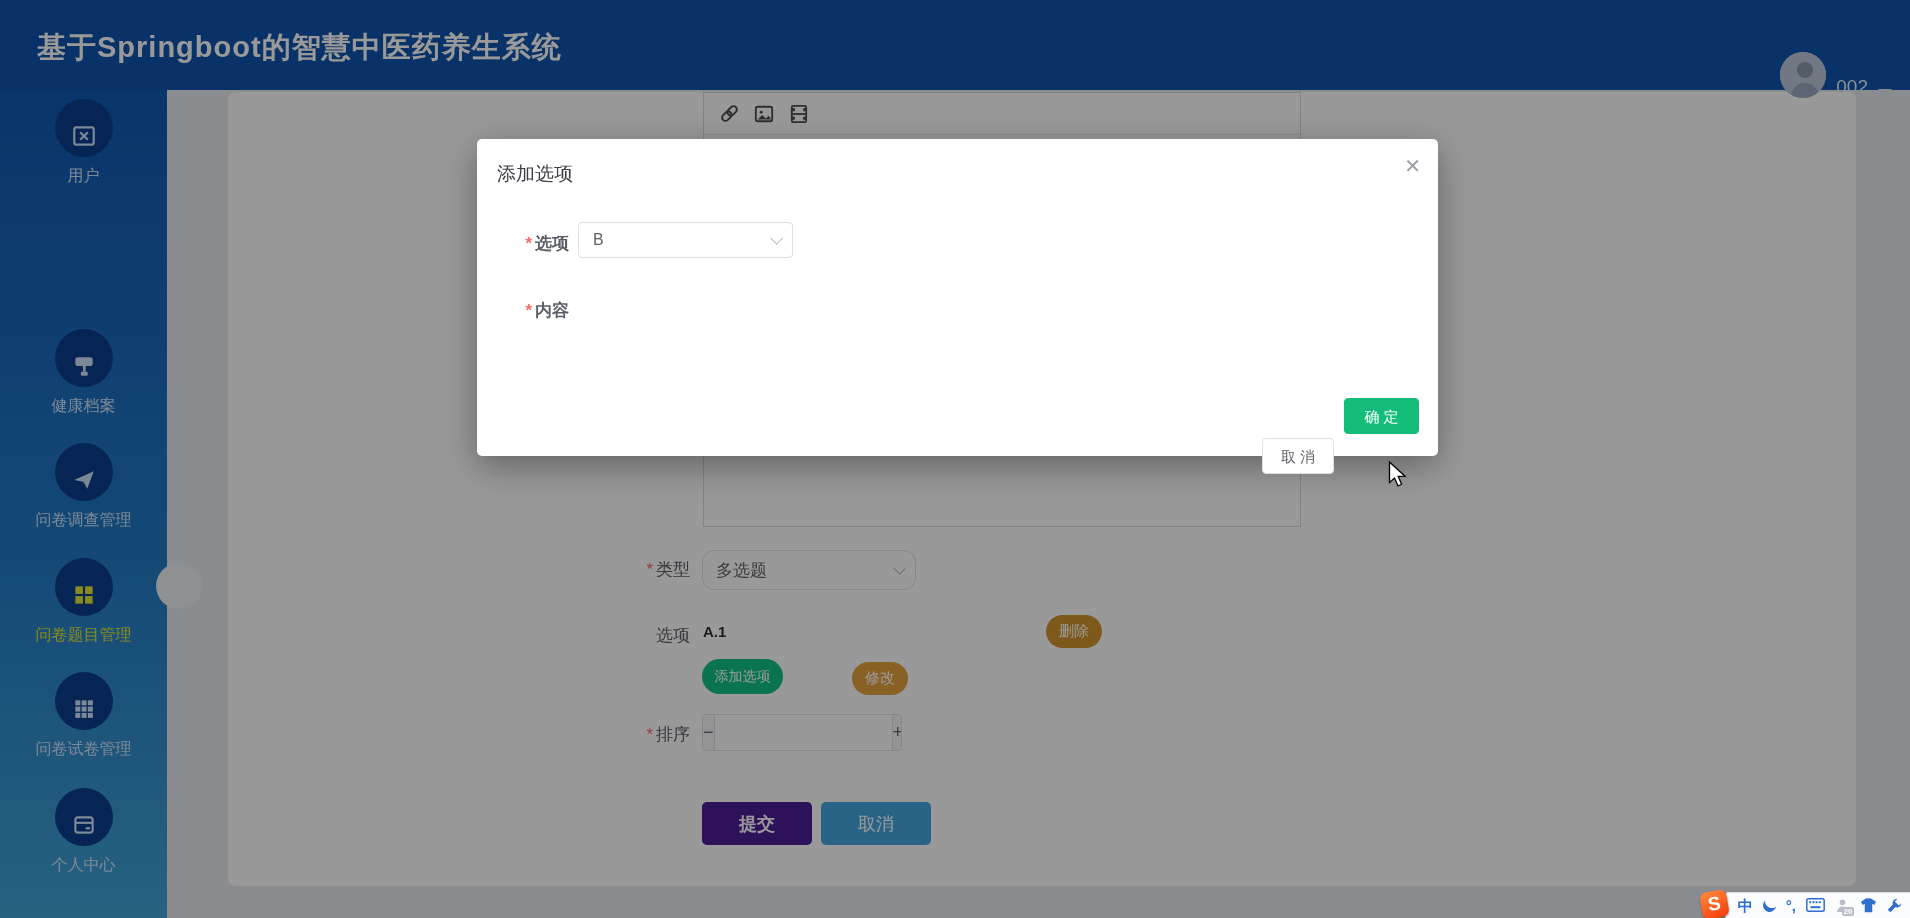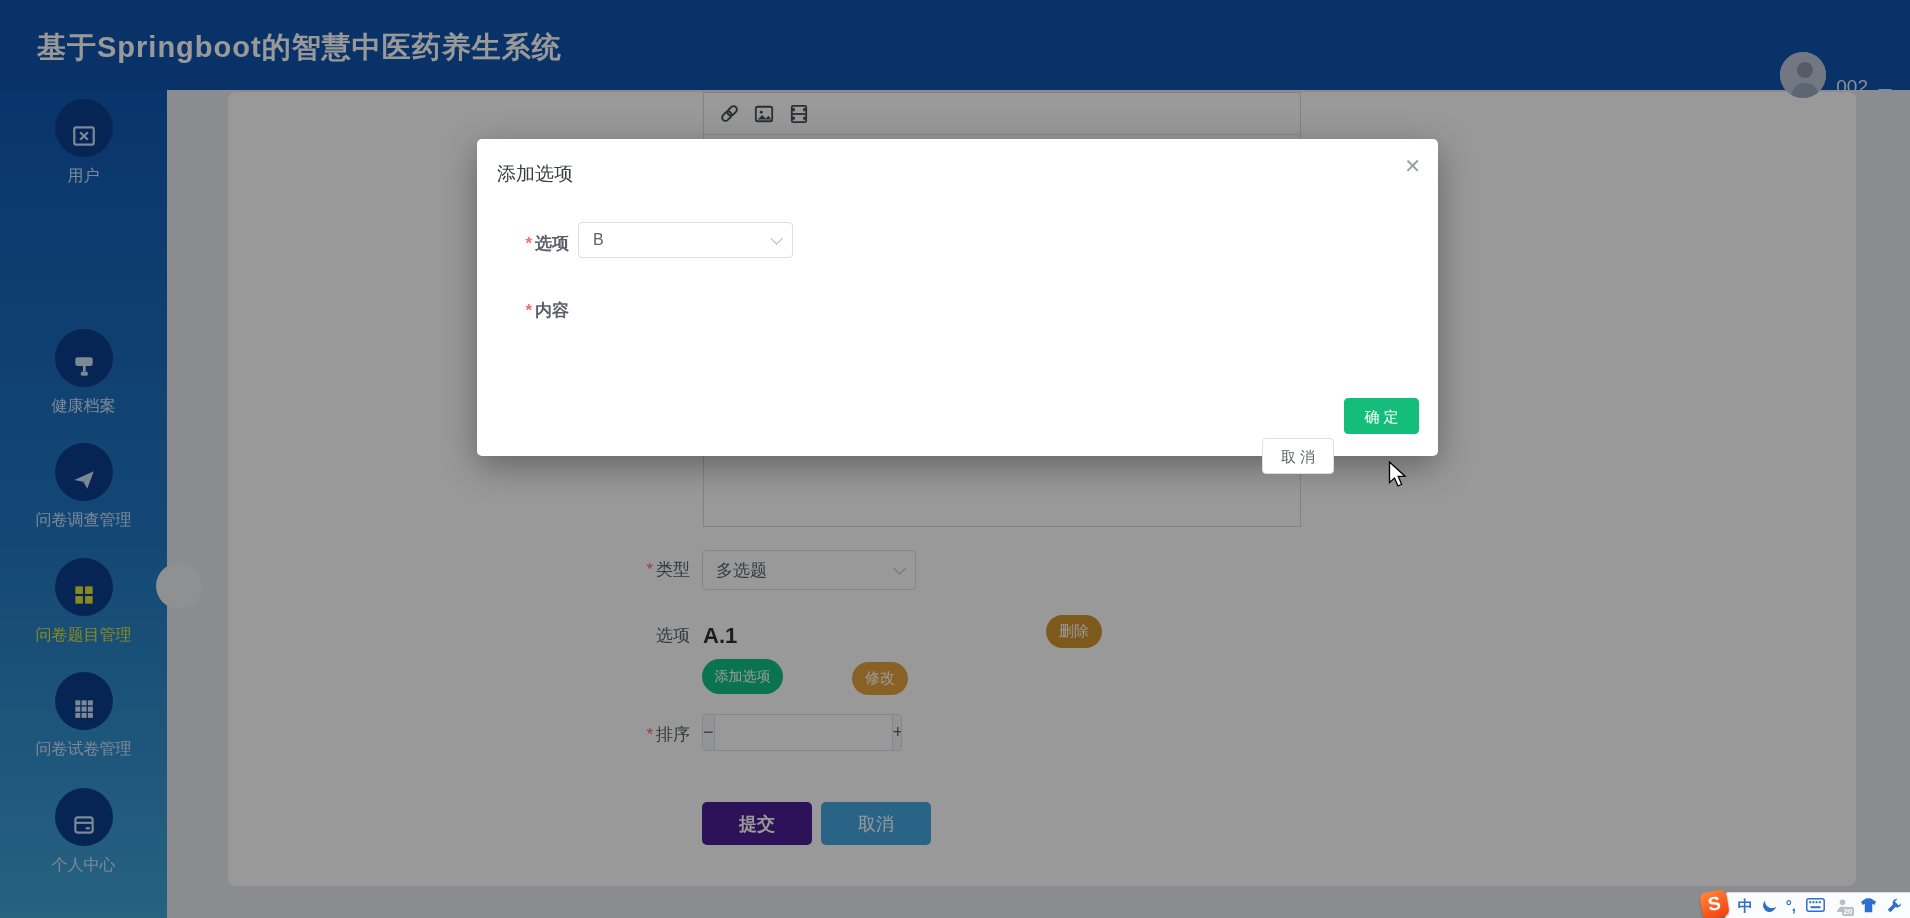--- a/index.html
+++ b/index.html
@@ -29,23 +29,23 @@
   .panel { position:absolute; left:228px; top:92px; width:1628px; height:794px; background:#ffffff; border-radius:8px; z-index:2; }
 
   
   .editor-box { position:absolute; left:703px; top:92px; width:598px; height:435px; border:1px solid #d6dae2; background:#fff; z-index:3; }
   .editor-toolbar { position:absolute; left:0; top:0; width:100%; height:42px; border-bottom:1px solid #e3e6ec; display:flex; align-items:center; gap:11px; padding-left:13px; }
   .tool-btn { width:24px; height:24px; display:flex; align-items:center; justify-content:center; cursor:pointer; }
 
   
   .f-label { position:absolute; width:110px; text-align:right; font-size:17px; color:#5a5e66; z-index:3; }
   .req { color:#f56c6c; margin-right:3px; }
-  .sel { position:absolute; background:#fff; border:1px solid #dcdfe6; border-radius:4px; color:#5f6368; font-size:17px; display:flex; align-items:center; padding:0 13px; z-index:3; cursor:pointer; }
+  .sel { position:absolute; background:#fff; border:1px solid #dcdfe6; border-radius:12px; color:#5f6368; font-size:17px; display:flex; align-items:center; padding:0 13px; z-index:3; cursor:pointer; }
   .chev { position:absolute; right:13px; width:9px; height:9px; border-right:1.6px solid #b9bec7; border-bottom:1.6px solid #b9bec7; transform:rotate(45deg) translateY(-3px); }
-  .opt-value { position:absolute; font-size:22px; font-weight:600; color:#303133; z-index:3; }
+  .opt-value { position:absolute; font-size:15px; font-weight:600; color:#303133; z-index:3; }
   .pill { position:absolute; border:none; border-radius:17px; color:#fff; font-size:15px; text-align:center; z-index:3; cursor:pointer; }
   .pill-modify { background:#e6a23c;margin-top:47px; }
   .pill-delete { background:#d2952f; }
   .pill-add { background:#12c287; }
   .stepper { position:absolute; left:702px; top:714px; width:200px; height:37px; border:1px solid #dcdfe6; border-radius:4px; display:flex; background:#fff; z-index:3; overflow:hidden; }
   .step-btn { width:37px; background:#f5f7fa; color:#5f6368; font-size:18px; display:flex; align-items:center; justify-content:center; cursor:pointer; }
   .step-minus { border-right:1px solid #dcdfe6; }
   .step-plus { border-left:1px solid #dcdfe6; }
   .step-input { flex:1; border:none; outline:none; background:#fff; }
   .big-btn { position:absolute; top:802px; width:110px; height:43px; border:none; border-radius:5px; color:#fff; font-size:18px; z-index:3; cursor:pointer; }

